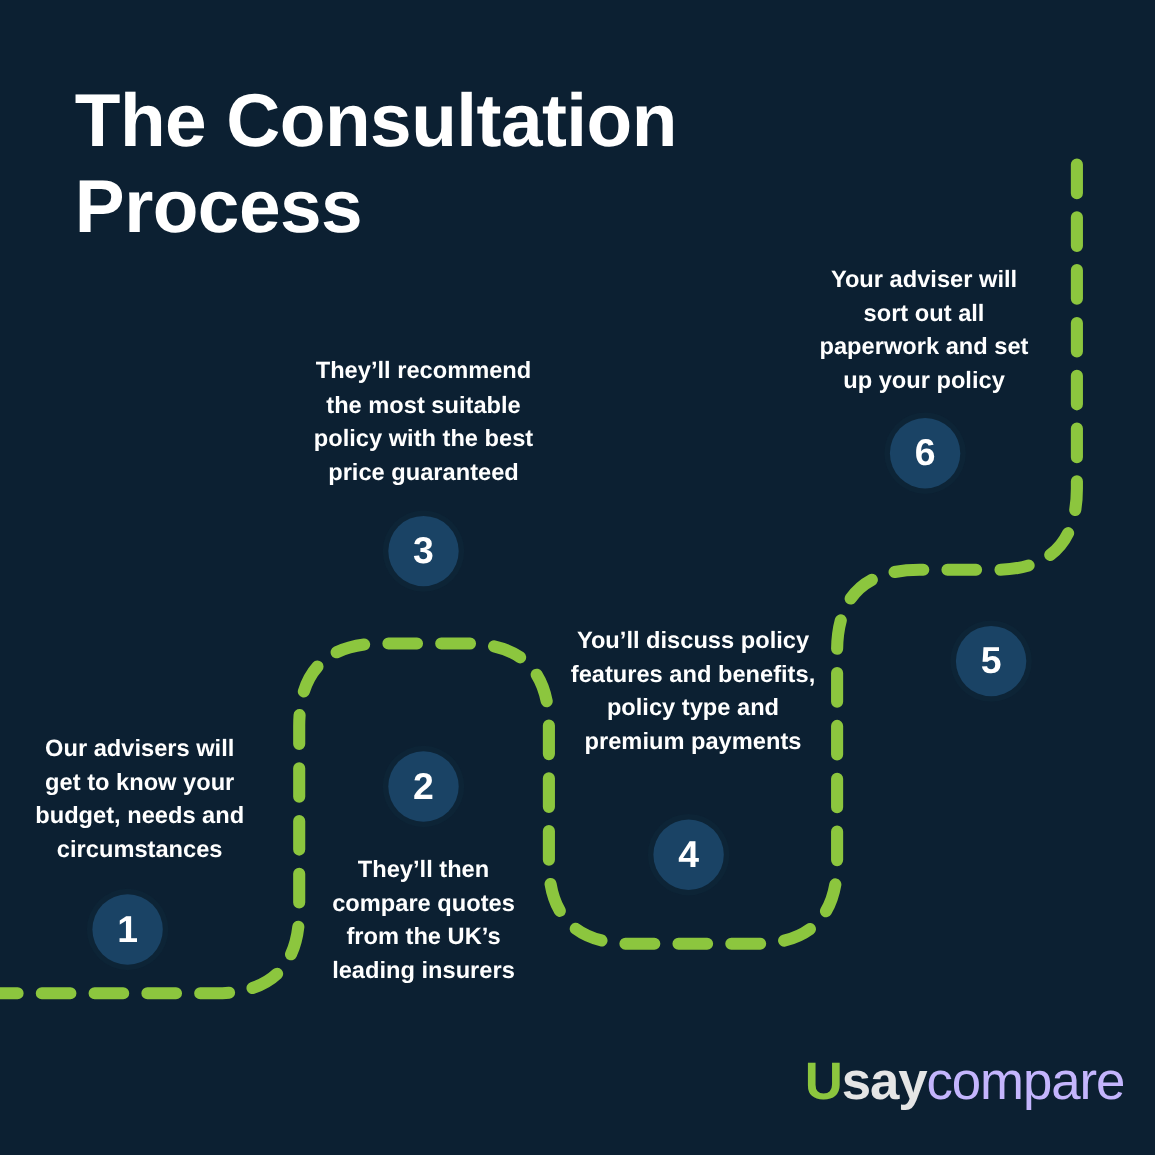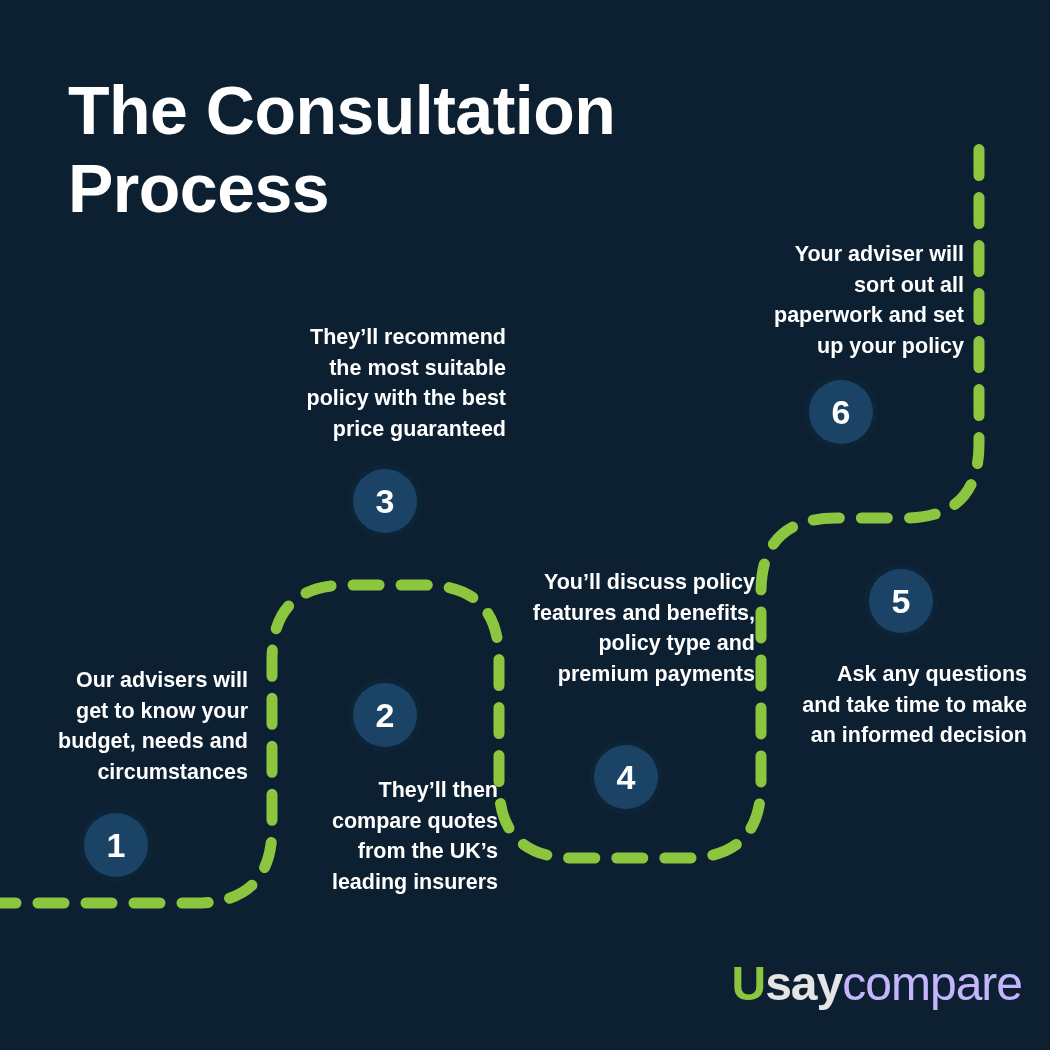--- a/index.html
+++ b/index.html
@@ -41,21 +41,21 @@
   }
   
   .step {
     position: absolute;
   }
   .step-text {
     color: #ffffff;
     font-size: 21.5px;
     line-height: 1.42;
     font-weight: 700;
-    text-align: right;
+    text-align: center;
     white-space: pre-line;
   }
   .badge {
     width: 64px;
     height: 64px;
     border-radius: 50%;
     background: #1a4365;
     color: #ffffff;
     font-size: 34px;
     font-weight: 700;
@@ -146,25 +146,20 @@
 policy type and
 premium payments</div>
   </div>
   <div class="badge-wrap" style="left:594px; top:745px; width:64px;">
     <div class="badge">4</div>
   </div>
 
   <div class="badge-wrap" style="left:869px; top:569px; width:64px;">
     <div class="badge">5</div>
   </div>
-  <div class="step" style="left:775px; top:659px; width:252px;">
-    <div class="step-text">Ask any questions
-and take time to make
-an informed decision</div>
-  </div>
 
   <div class="step" style="left:716px; top:239px; width:248px;">
     <div class="step-text">Your adviser will
 sort out all
 paperwork and set
 up your policy</div>
   </div>
   <div class="badge-wrap" style="left:809px; top:380px; width:64px;">
     <div class="badge">6</div>
   </div>

